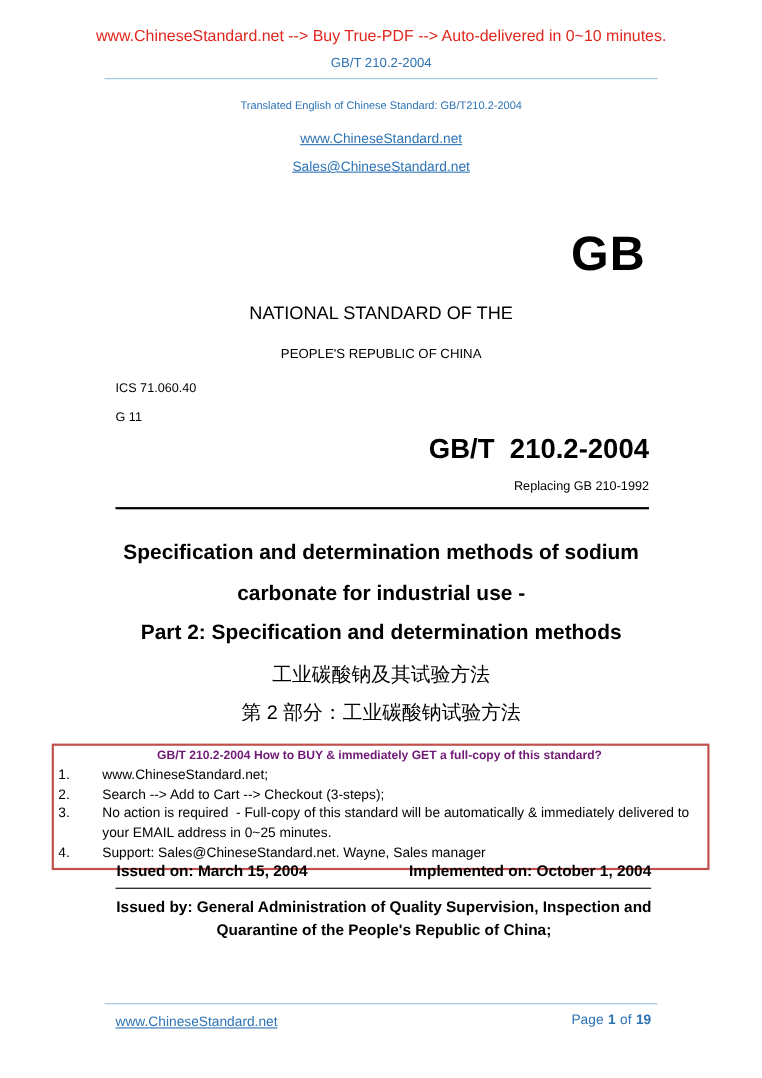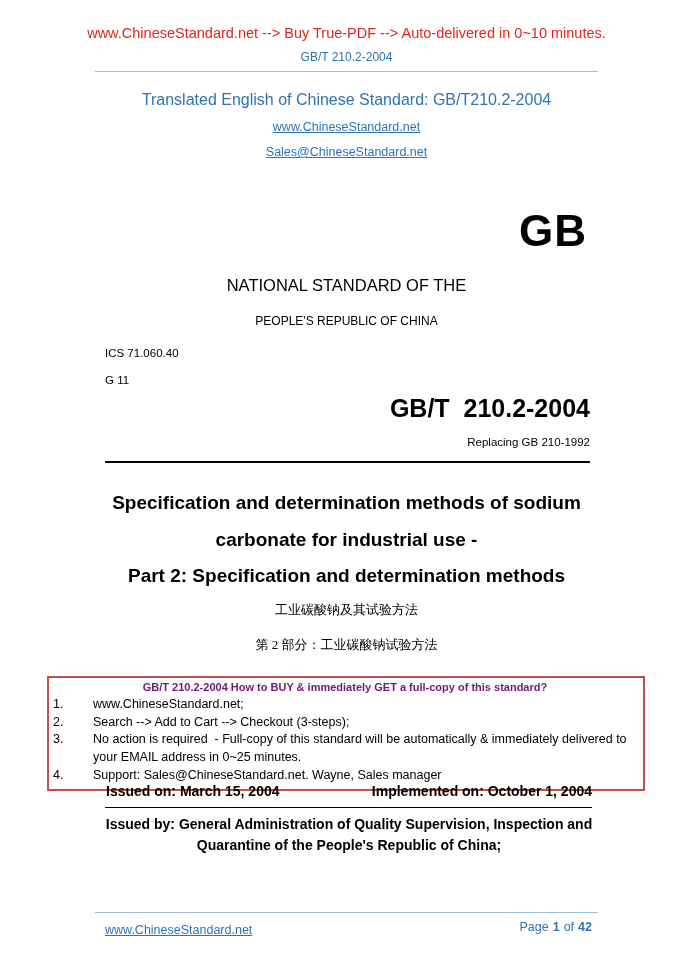--- a/index.html
+++ b/index.html
@@ -8,38 +8,38 @@
     background:#ffffff; overflow:hidden;
     font-family:"Liberation Sans", sans-serif; color:#000;
   }
   .abs { position:absolute; }
   .ctr { left:0; right:0; text-align:center; }
 
   .banner { top:25px; font-size:14.5px; color:#e0261d; }
   .doc-code { top:50px; font-size:12px; color:#2e74b5; }
   .hline-blue { height:1px; background:#9cc2e0; }
   .line1 { top:71px; left:95px; width:503px; }
-  .translated { top:91px; font-size:16px; color:#2e74b5; }
+  .translated { top:91px; font-size:10px; color:#2e74b5; }
   .toplink { font-size:12.5px; color:#2e74b5; text-decoration:underline; cursor:pointer; }
   .sitelink { top:117px; }
   .saleslink { top:142px; }
 
   .gb-logo { top:206px; right:106px; font-size:44px; font-weight:bold; letter-spacing:1px; }
   .nat1 { top:276px; font-size:16.5px; }
   .nat2 { top:314px; font-size:12px; }
   .ics { top:347px; left:105px; font-size:11.5px; }
   .gcode { top:374px; left:105px; font-size:11.5px; }
   .std-num { top:394px; right:103px; font-size:25px; font-weight:bold; white-space:pre; }
   .replacing { top:436px; right:103px; font-size:11.5px; }
   .hline-black { background:#000; }
   .line2 { top:461px; left:105px; width:485px; height:2px; }
 
   .title-en { font-size:19px; font-weight:bold; }
   .t1 { top:492px; } .t2 { top:529px; } .t3 { top:565px; }
-  .title-cn { font-family:Liberation Serif, serif; font-size:13px; }
+  .title-cn { font-family:Liberation Sans, sans-serif; font-size:18px; }
   .c1 { top:601px; } .c2 { top:636px; }
 
   .buy-box {
     top:676px; left:47px; width:598px; box-sizing:border-box;
     border:2px solid #c0504d; background:#fff; padding:2px 5px 4px 3px;
   }
   .bb-head { text-align:center; color:#701a75; font-weight:bold; font-size:11px; line-height:1.45; }
   .bb-item { display:flex; font-size:12.5px; line-height:1.42; }
   .bb-num { flex:none; width:17px; padding-left:1px; }
   .bb-text { flex:1; white-space:pre-wrap;margin-left:23px; }
@@ -113,16 +113,16 @@
     <span>Issued on: March 15, 2004</span>
     <span>Implemented on: October 1, 2004</span>
   </div>
   <div class="abs hline-black line3"></div>
 
   <div class="abs issued-by-1">Issued by: General Administration of Quality Supervision, Inspection and Quarantine of the People's Republic of China;</div>
 
   <div class="abs hline-blue fline"></div>
   <div class="abs flink"><span class="toplink">www.ChineseStandard.net</span></div>
   <div class="abs fpage">
-    <span>Page</span><span class="bold">1</span><span>of</span><span class="bold">42</span>
+    <span>Page</span><span class="bold">1</span><span>of</span><span class="bold">19</span>
   </div>
 
 </div>
 
 </body></html>

